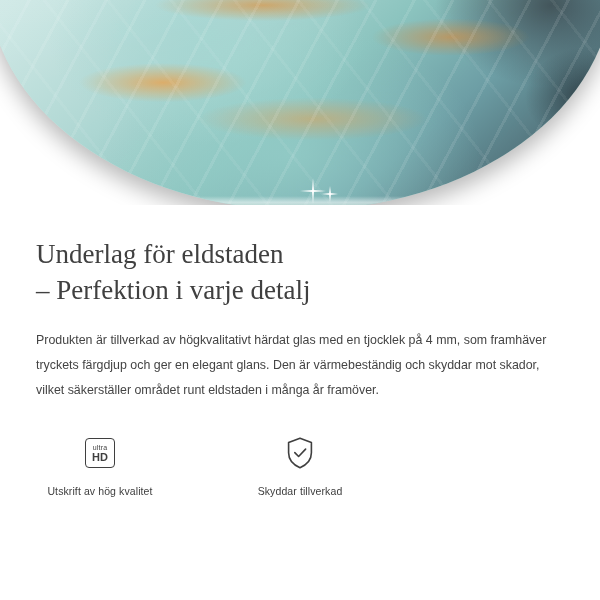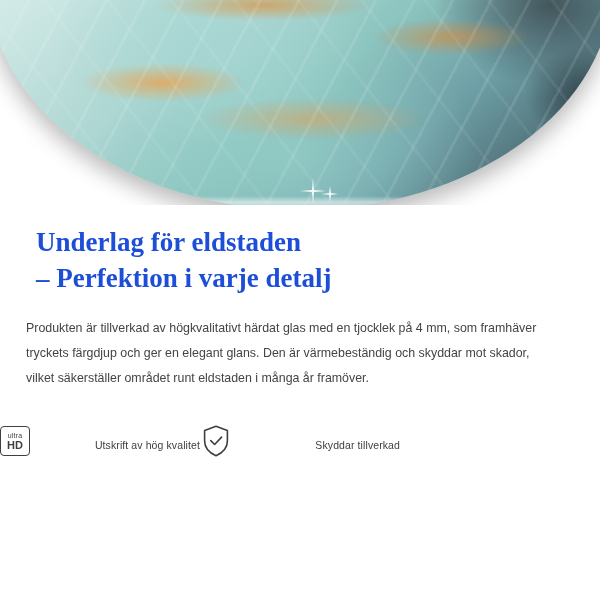--- a/index.html
+++ b/index.html
@@ -90,48 +90,48 @@
     transform:translateY(-50%);
   }
   .sparkle::after { transform:translateY(-50%) rotate(90deg); }
   .sparkle.s1 { left:300px; top:178px; }
   .sparkle.s2 { left:322px; top:186px; width:16px; height:16px; }
 
   
   .content { position:absolute; top:205px; left:0; width:600px; }
   h1.headline {
     font-family:"Liberation Serif", serif;
-    font-weight:700;
+    font-weight:400;
     font-size:27px;
     line-height:1.32;
-    color:#1d4ed8;
-    margin:20px 0 0 36px;
+    color:#404040;
+    margin:32px 0 0 36px;
     width:520px;
   }
   h1.headline .l2 { display:block; }
   p.body {
-    margin:20px 0 0 26px;
+    margin:20px 0 0 36px;
     width:520px;
     font-size:12.4px;
     line-height:2.02;
     color:#444444;
   }
 
   
   .features {
     margin:26px 0 0 0;
     display:grid;
     grid-template-columns:repeat(3, 200px);
     row-gap:14px;
   }
   .feature {
     display:flex;
-    flex-direction:row;
+    flex-direction:column;
     align-items:center;
-    justify-content:space-between;
+    justify-content:flex-start;
   }
   .feature .icon-wrap {
     height:48px;
     display:flex;
     align-items:center;
     justify-content:center;
   }
   .feature .caption {
     margin-top:8px;
     font-size:10.5px;

